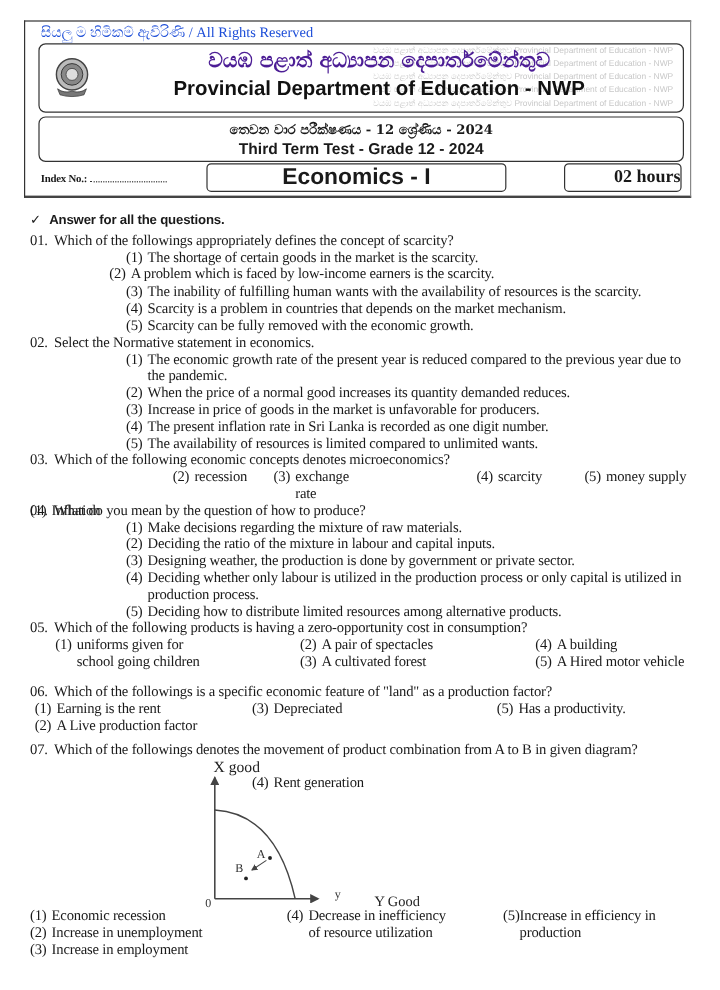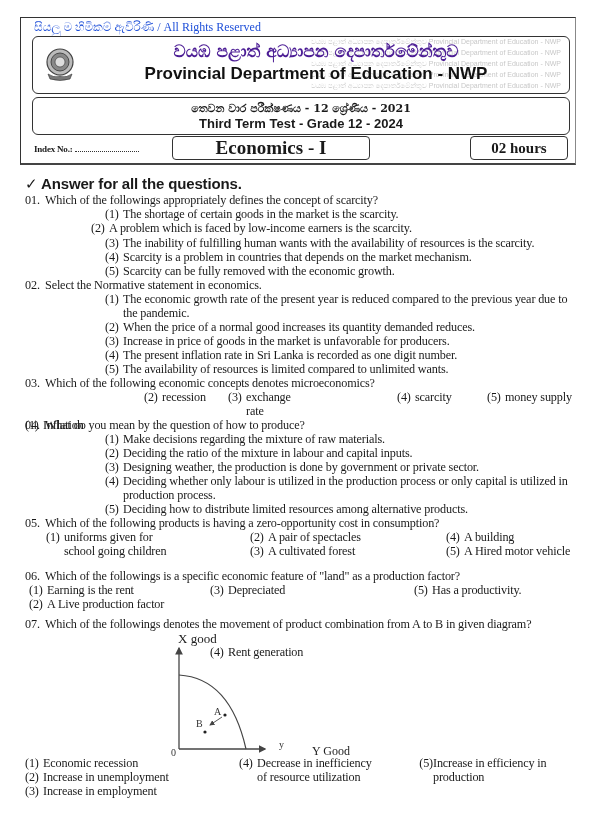--- a/index.html
+++ b/index.html
@@ -50,33 +50,33 @@
       font-family: "Liberation Sans", sans-serif; font-size: 13px; font-weight: bold; margin-top: 1px;
     }
     #index-label {
       position: absolute; left: 34px; top: 143px; font-size: 9px; font-weight: bold;
       font-family: "Liberation Serif", serif; letter-spacing: -0.2px;
     }
     #index-dots {
       display: inline-block; width: 64px; border-bottom: 1px dotted #333; margin-left: 2px; height: 8px;
     }
     #subject-box {
-      position: absolute; left: 172px; top: 136px; width: 198px; height: 24px;
+      position: absolute; left: 172px; top: 136px; width: 250px; height: 24px;
       border: 1px solid #333; border-radius: 4px; box-sizing: border-box; text-align: center;
-      font-family: Liberation Serif, serif; font-weight: bold; font-size: 19px; line-height: 22px;
+      font-family: Liberation Sans, sans-serif; font-weight: bold; font-size: 19px; line-height: 22px;
     }
     #duration-box {
       position: absolute; left: 470px; top: 136px; width: 98px; height: 24px;
-      border: 1px solid #333; border-radius: 4px; box-sizing: border-box; text-align: center;
+      border: 1px solid #333; border-radius: 4px; box-sizing: border-box; text-align: right;
       font-family: "Liberation Serif", serif; font-weight: bold; font-size: 15px; line-height: 22px;
     }
 
     
     .txt { position: absolute; font-size: 12.2px; line-height: 14px; white-space: nowrap; letter-spacing: -0.15px; }
-    .instr { font-family: "Liberation Sans", sans-serif; font-weight: bold; font-size: 15px; }
+    .instr { font-family: "Liberation Sans", sans-serif; font-weight: bold; font-size: 11px; }
     .num { display: inline-block; width: 20px; }
     .opt-num { display: inline-block; width: 18px; }
 
     #ppc-svg { position: absolute; left: 150px; top: 630px; }
   </style>
 </head>
 <body>
 
 <div id="header-frame"></div>
 <div id="rights">සියලු ම හිමිකම් ඇවිරිණි / All Rights Reserved</div>
@@ -91,21 +91,21 @@
     <circle cx="17" cy="15" r="13" fill="#bbb" stroke="#444" stroke-width="1.2"></circle>
     <circle cx="17" cy="15" r="9" fill="#888" stroke="#333" stroke-width="0.8"></circle>
     <circle cx="17" cy="15" r="5" fill="#ddd" stroke="#333" stroke-width="0.6"></circle>
     <path d="M5 27 Q10 31 17 29 Q24 31 29 27 L27 32 Q17 35 7 32 Z" fill="#777" stroke="#333" stroke-width="0.6"></path>
   </svg>
   <div id="dept-si">වයඹ පළාත් අධ්‍යාපන දෙපාර්තමේන්තුව</div>
   <div id="dept-en">Provincial Department of Education - NWP</div>
 </div>
 
 <div id="term-box">
-  <div id="term-si">තෙවන වාර පරීක්ෂණය - 12 ශ්‍රේණිය - 2021</div>
+  <div id="term-si">තෙවන වාර පරීක්ෂණය - 12 ශ්‍රේණිය - 2024</div>
   <div id="term-en">Third Term Test - Grade 12 - 2024</div>
 </div>
 
 <div id="index-label"><span>Index No.:</span><span id="index-dots"></span></div>
 <div id="subject-box">Economics - I</div>
 <div id="duration-box">02 hours</div>
 
 <div class="txt instr" style="left:25px; top:177px;">
   <span style="display:inline-block;width:16px;font-weight:normal">✓</span><span>Answer for all the questions.</span>
 </div>

